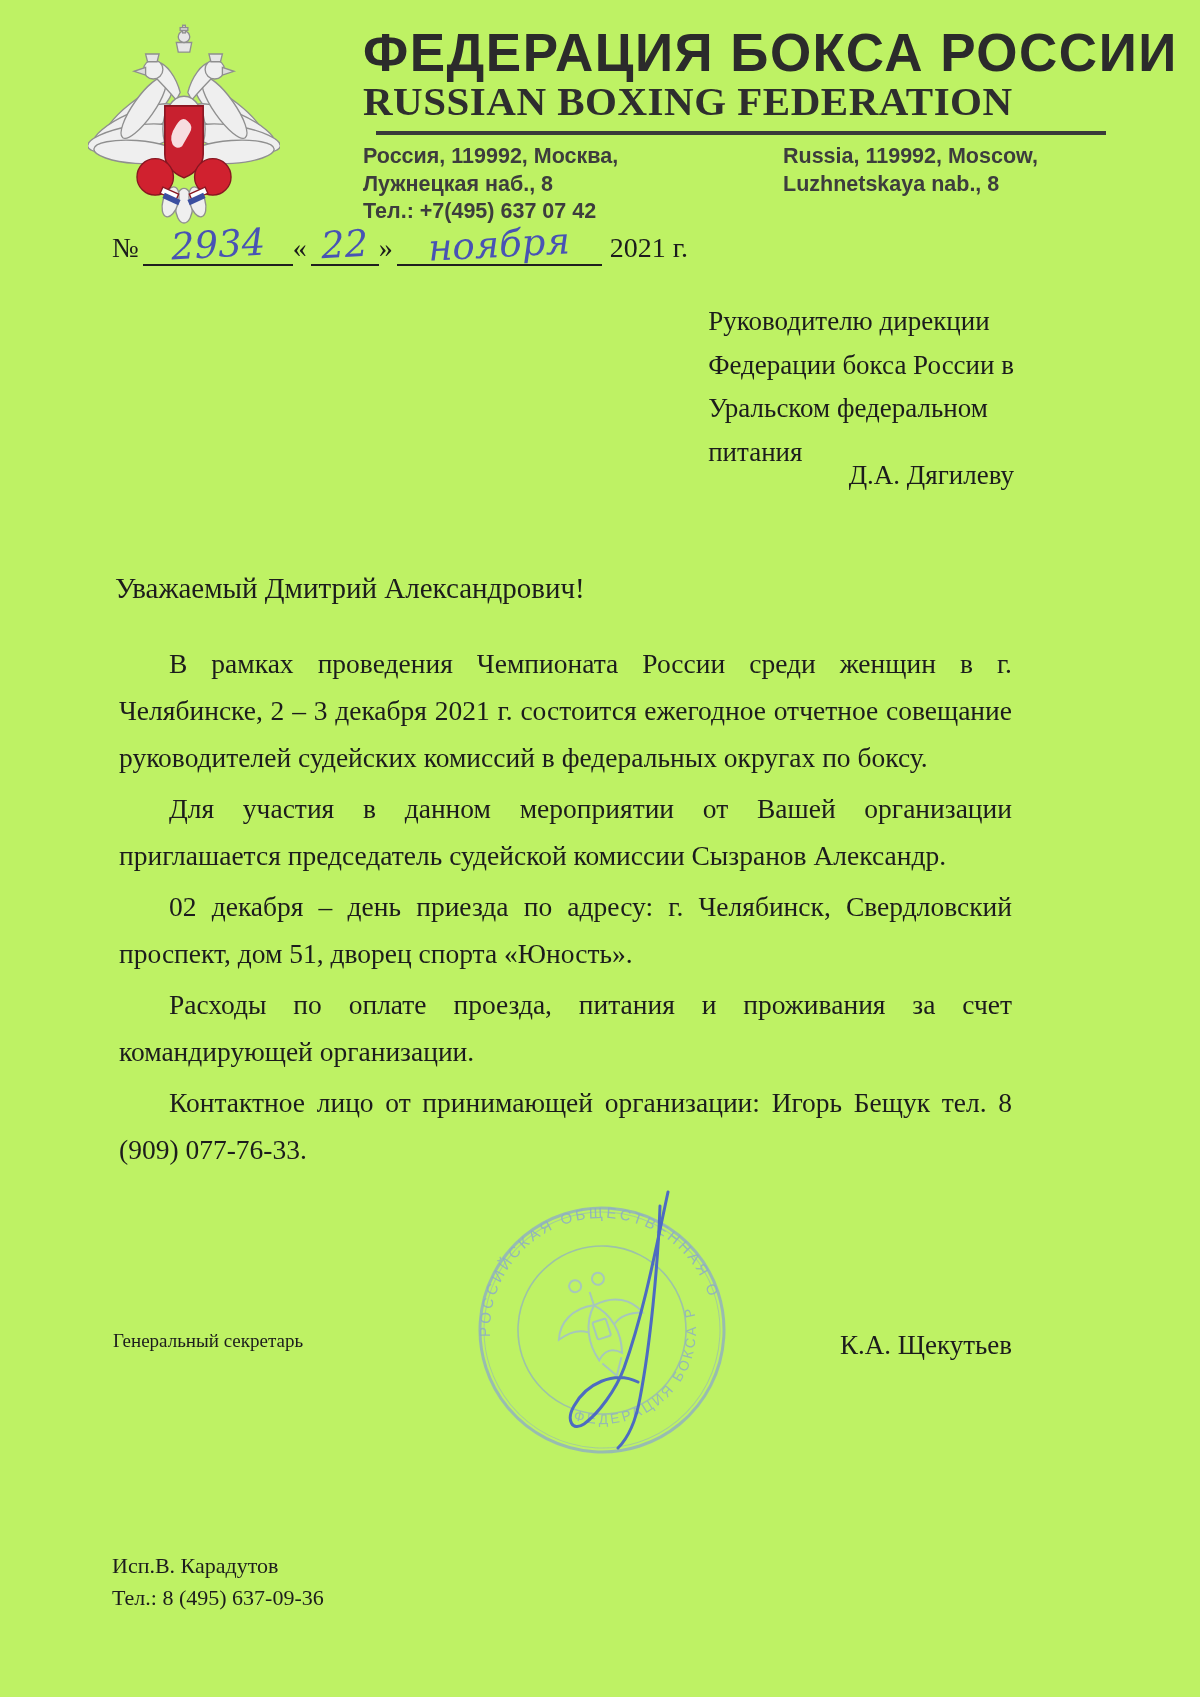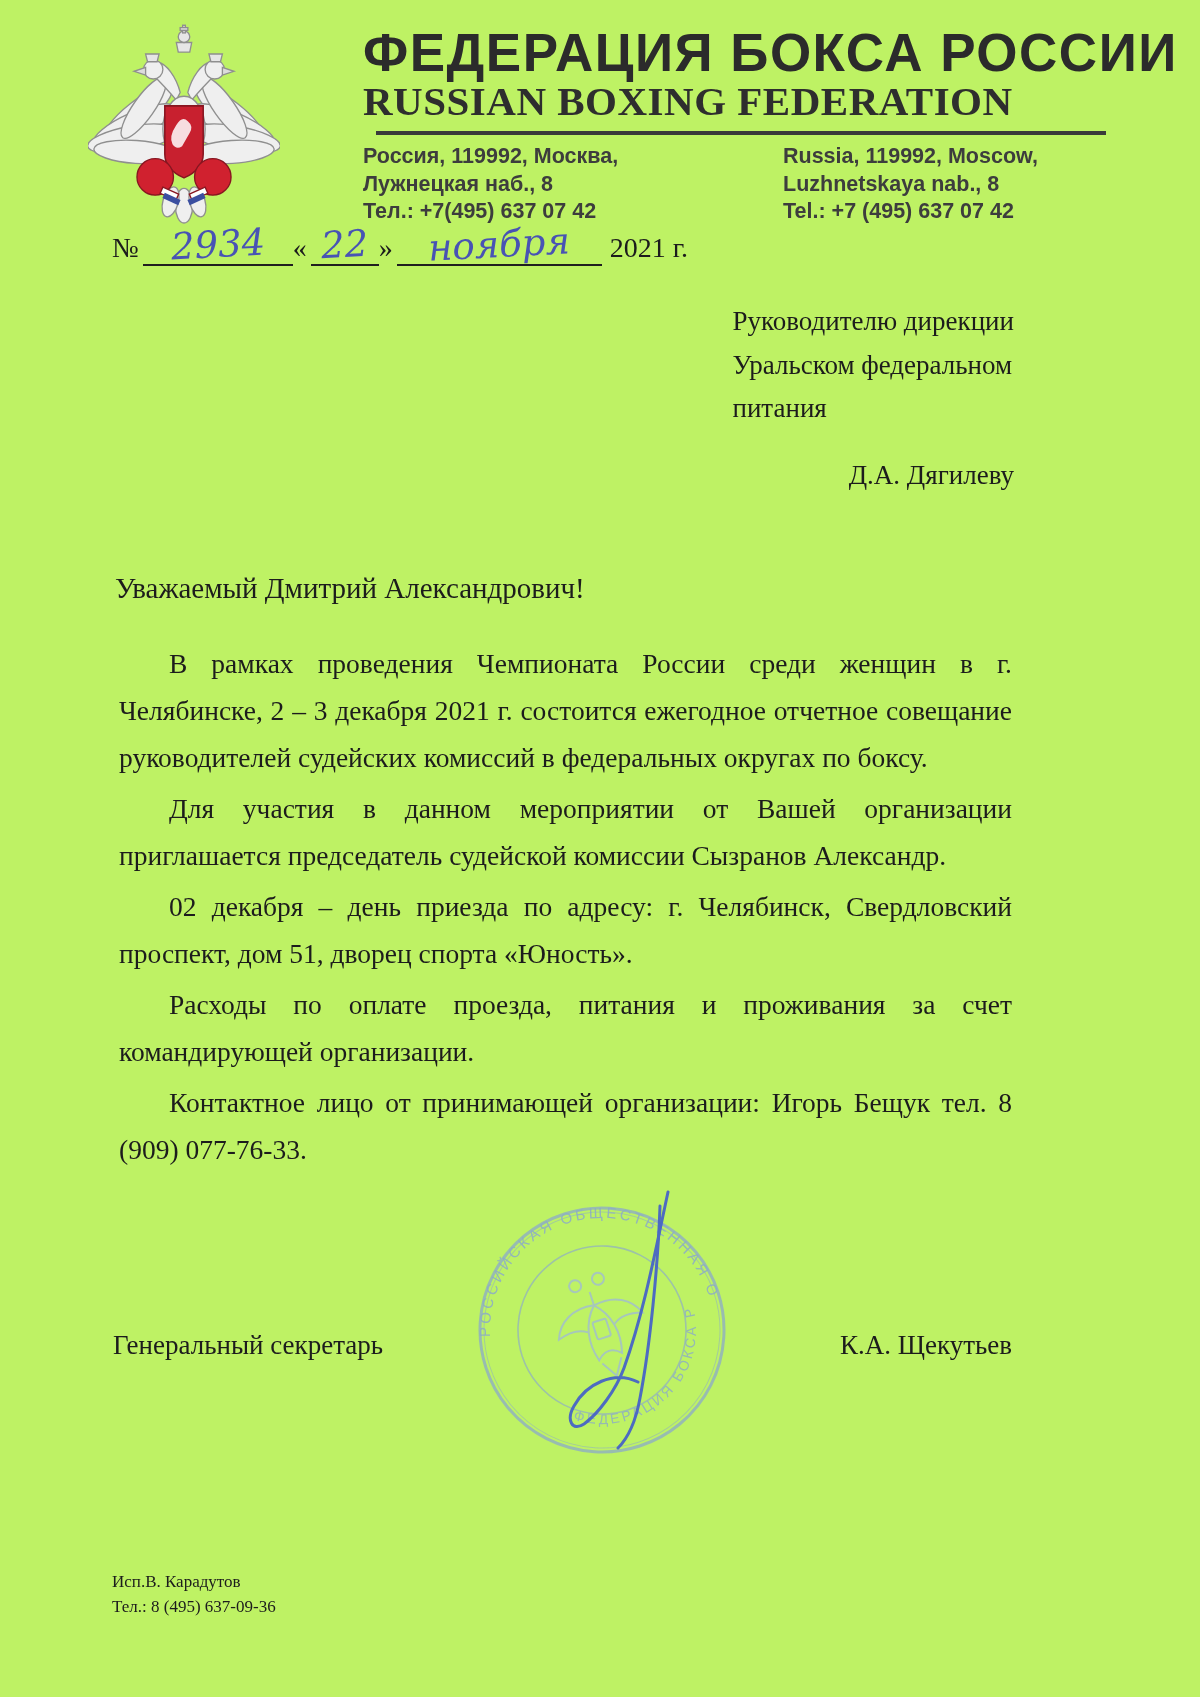--- a/index.html
+++ b/index.html
@@ -33,25 +33,25 @@
   .recipient{position:absolute;right:186px;top:300px;text-align:left;
              font-size:27px;line-height:1.62;}
   .recipient-name{position:absolute;right:186px;top:460px;font-size:27px;}
   
   .salutation{position:absolute;left:115px;top:572px;width:900px;text-align:left;
               font-size:29px;}
   .body-text{position:absolute;left:115px;top:636px;width:901px;font-size:27.5px;
              line-height:47px;text-align:justify;}
   .body-text p{margin:4px;text-indent:50px;}
   
-  .sign-title{position:absolute;left:113px;top:1330px;font-size:27px;}
+  .sign-title{position:absolute;left:113px;top:1330px;font-size:19px;}
   .sign-name{position:absolute;right:188px;top:1330px;font-size:27px;}
   .stamp{position:absolute;left:452px;top:1162px;width:300px;height:330px;}
   
-  .footer{position:absolute;left:112px;top:1550px;font-size:17px;line-height:1.45;margin-top:20px;}
+  .footer{position:absolute;left:112px;top:1550px;font-size:22px;line-height:1.45;}
 </style>
 </head>
 <body>
 
 <div class="page">
 
   <svg class="emblem" viewBox="0 0 200 220" aria-hidden="true">
     <g stroke="#8f8f8f" stroke-width="1.4" fill="#efefef">
 
       <g>
@@ -114,37 +114,37 @@
     <hr class="mast-rule">
     <div class="addr-row">
       <div class="addr ru">
         <div>Россия, 119992, Москва,</div>
         <div>Лужнецкая наб., 8</div>
         <div>Тел.: +7(495) 637 07 42</div>
       </div>
       <div class="addr en">
         <div>Russia, 119992, Moscow,</div>
         <div>Luzhnetskaya nab., 8</div>
-        <div>Tel.: +7 (495) 637 07 42</div>
       </div>
     </div>
   </div>
 
   <div class="ref-line">
     <span class="ref-char">№</span>
     <span class="blank num"><span class="hw">2934</span></span>
     <span class="ref-char">«</span>
     <span class="blank day"><span class="hw">22</span></span>
     <span class="ref-char">»</span>
     <span class="blank month"><span class="hw">ноября</span></span>
     <span class="year">2021 г.</span>
   </div>
 
   <div class="recipient">
     <div>Руководителю дирекции</div>
+    <div>Федерации бокса России в</div>
     <div>Уральском федеральном</div>
     <div>питания</div>
   </div>
   <div class="recipient-name">Д.А. Дягилеву</div>
 
   <div class="salutation">Уважаемый Дмитрий Александрович!</div>
 
   <div class="body-text">
     <p>В рамках проведения Чемпионата России среди женщин в г. Челябинске, 2 – 3 декабря 2021 г. состоится ежегодное отчетное совещание руководителей судейских комиссий в федеральных округах по боксу.</p>
     <p>Для участия в данном мероприятии от Вашей организации приглашается председатель судейской комиссии Сызранов Александр.</p>

